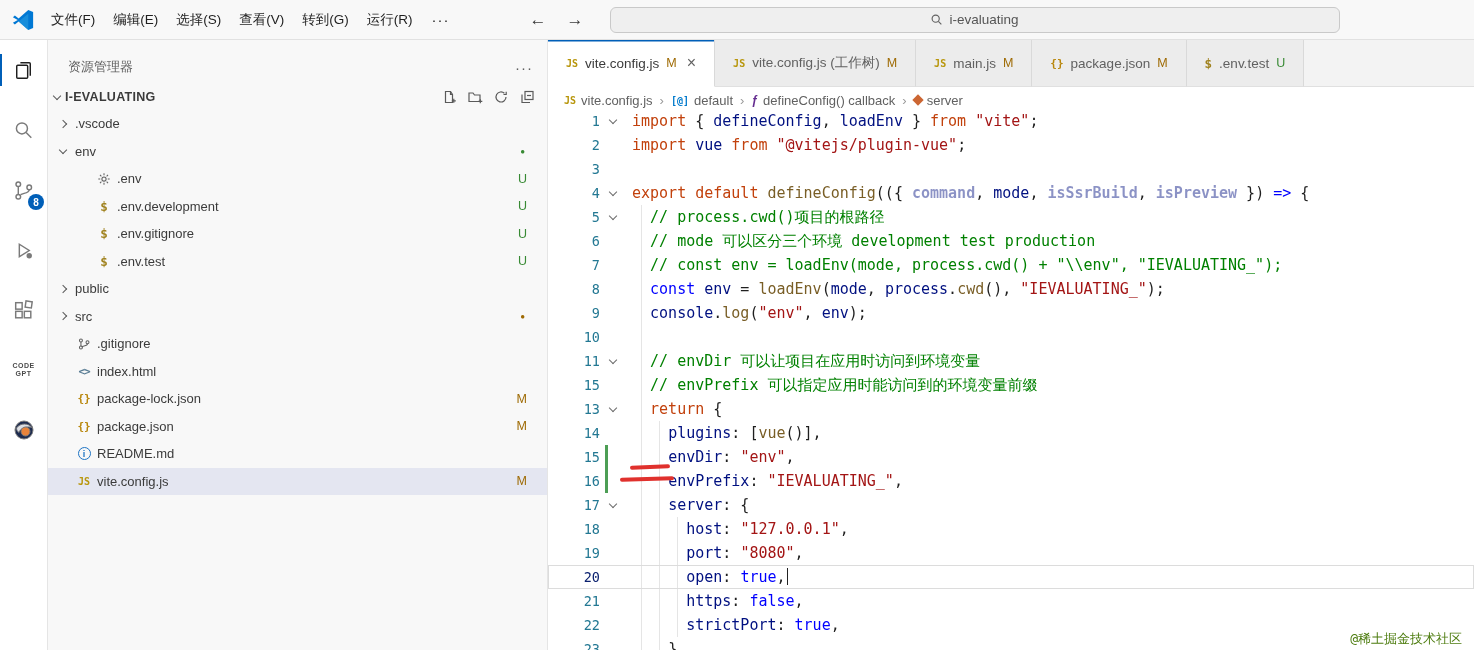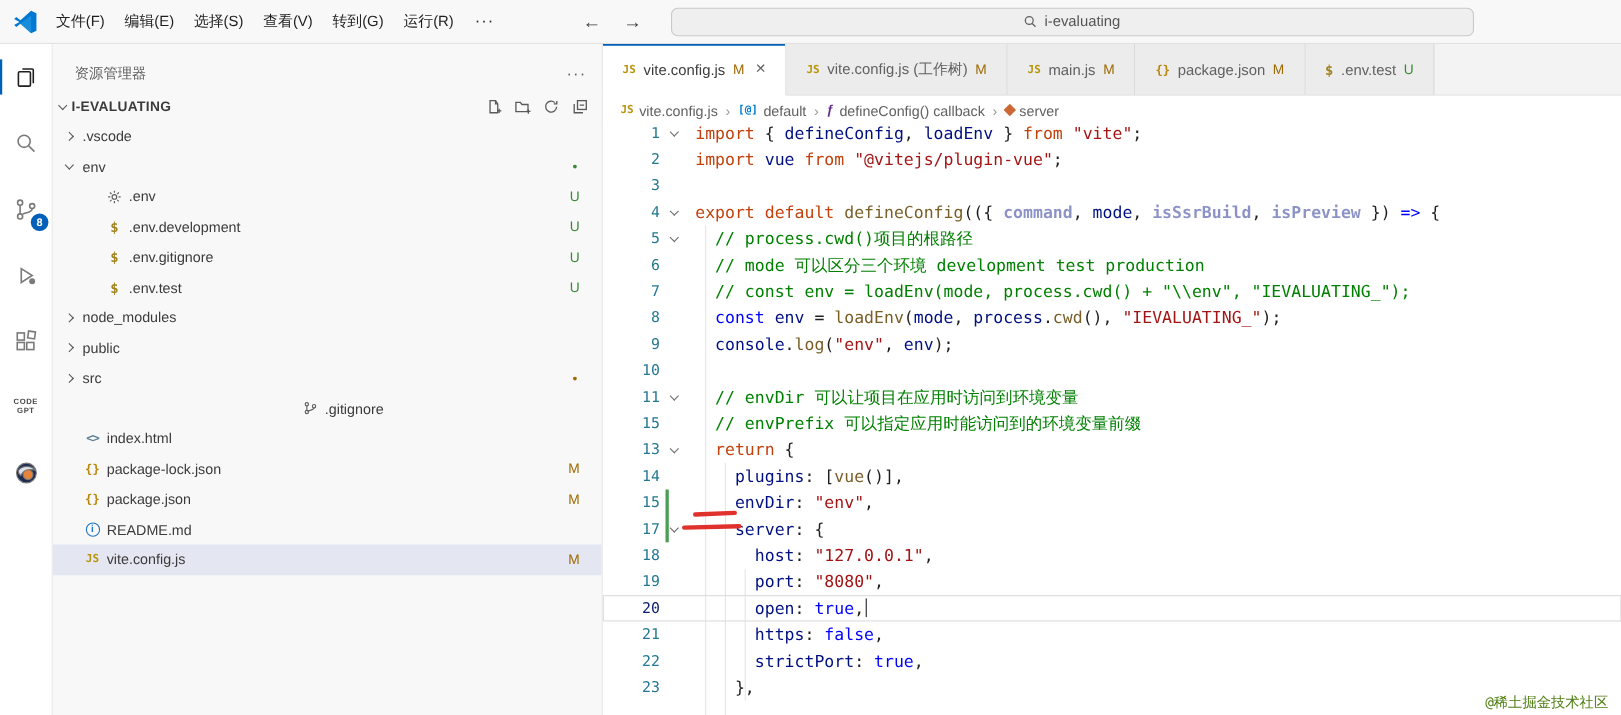--- a/index.html
+++ b/index.html
@@ -250,34 +250,29 @@
         <div class="tree-row" style="padding-left: 46px;">
           <span class="tree-ico">
             <span class="fico fico-dollar">$</span>
           </span>
           <span class="tree-label">.env.test</span>
           <span class="tree-badge b-u">U</span>
         </div>
         <div class="tree-row" style="padding-left: 12px;">
           <span class="chev right"></span>
           <span class="chevgap"></span>
-          <span class="tree-label">node_modules</span>
-        </div>
-        <div class="tree-row" style="padding-left: 12px;">
-          <span class="chev right"></span>
-          <span class="chevgap"></span>
           <span class="tree-label">public</span>
         </div>
         <div class="tree-row" style="padding-left: 12px;">
           <span class="chev right"></span>
           <span class="chevgap"></span>
           <span class="tree-label">src</span>
           <span class="tree-dot dot-modified">●</span>
         </div>
-        <div class="tree-row" style="padding-left: 26px; justify-content: center;">
+        <div class="tree-row" style="padding-left: 26px;">
           <span class="tree-ico">
             <svg width="14" height="14" viewBox="0 0 16 16" fill="none" stroke="#616161" stroke-width="1.2">
               <circle cx="4.5" cy="4" r="1.7"></circle>
               <circle cx="4.5" cy="12" r="1.7"></circle>
               <circle cx="12" cy="6" r="1.7"></circle>
               <path d="M4.5 5.7v4.6M12 7.7c0 2.6-4.5 2.3-7 3.6"></path>
             </svg>
           </span>
           <span class="tree-label">.gitignore</span>
         </div>
@@ -448,20 +443,25 @@
             <span class="ln">14</span>
             <span class="fold"></span>
             <span class="txt">    <span class="tk-vr">plugins</span><span class="tk-pl">: [</span><span class="tk-fn">vue</span><span class="tk-pl">()],</span></span>
           </div>
           <div class="cl">
             <span class="ln">15</span>
             <span class="fold"></span>
             <span class="txt">    <span class="tk-vr">envDir</span><span class="tk-pl">: </span><span class="tk-st">"env"</span><span class="tk-pl">,</span></span>
           </div>
           <div class="cl">
+            <span class="ln">16</span>
+            <span class="fold"></span>
+            <span class="txt">    <span class="tk-vr">envPrefix</span><span class="tk-pl">: </span><span class="tk-st">"IEVALUATING_"</span><span class="tk-pl">,</span></span>
+          </div>
+          <div class="cl">
             <span class="ln">17</span>
             <span class="fold">
               <span class="chev down"></span>
             </span>
             <span class="txt">    <span class="tk-vr">server</span><span class="tk-pl">: {</span></span>
           </div>
           <div class="cl">
             <span class="ln">18</span>
             <span class="fold"></span>
             <span class="txt">      <span class="tk-vr">host</span><span class="tk-pl">: </span><span class="tk-st">"127.0.0.1"</span><span class="tk-pl">,</span></span>

